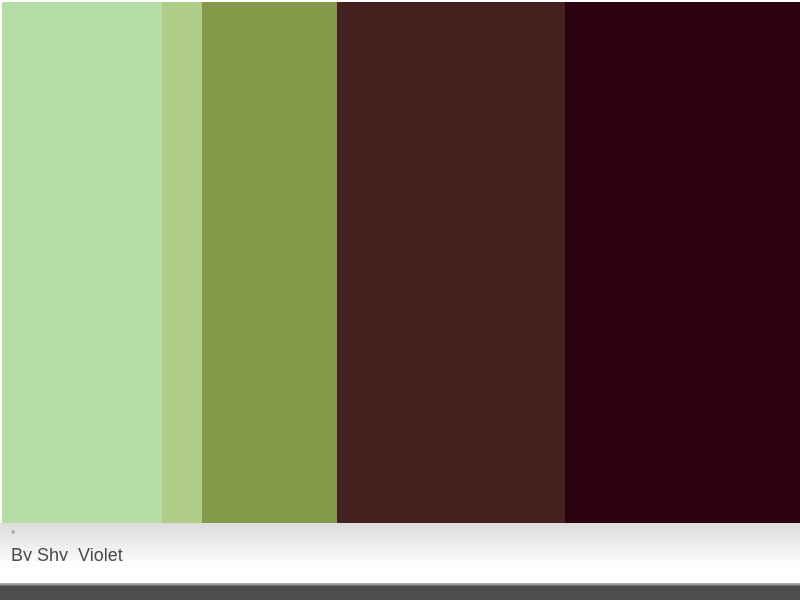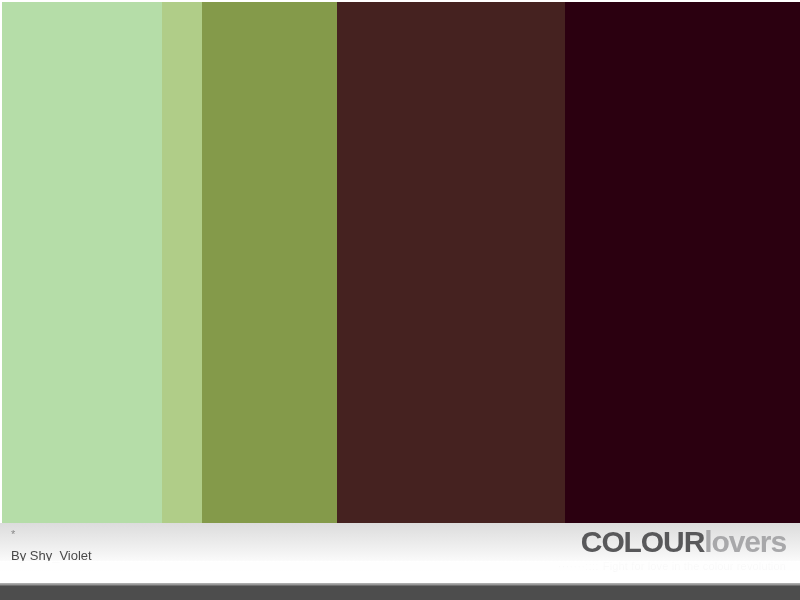--- a/index.html
+++ b/index.html
@@ -63,21 +63,21 @@
   }
   #palette-title {
     font-size: 11px;
     line-height: 13px;
     color: #8a8a8a;
     letter-spacing: 0.2px;
     height: 14px;
     font-family: "Liberation Sans", sans-serif;
   }
   #palette-author {
-    font-size: 13px;
+    font-size: 18px;
     line-height: 17px;
     color: #4a4a4a;
     margin-top: 5px;
     font-family: "Liberation Sans", sans-serif;
     white-space: pre;
   }
 
   
   #branding {
     position: absolute;
@@ -191,29 +191,20 @@
     <div class="swatch" title="#2b0010" style="background-color: rgb(43, 0, 16); width: 237px; flex: 0 0 237px;"></div>
   </div>
 
   <div id="info-bar">
 
     <div id="palette-meta">
       <div id="palette-title">*</div>
       <div id="palette-author">By Shy_Violet</div>
     </div>
 
-    <div id="branding">
-      <div id="brand-wordmark">
-        <span id="brand-colour">COLOUR</span><span id="brand-lovers">lovers</span>
-      </div>
-      <div id="brand-tagline-row">
-        <span id="brand-dots">·······::::</span>
-        <span id="brand-tagline">Fight for love in the colour revolution</span>
-      </div>
-    </div>
 
   </div>
 
   <div id="dot-band"></div>
   <div id="dot-band-fade"></div>
   <div id="footer-shadowline"></div>
 
   <div id="footer-bar">
     <div id="footer-highlight"></div>
   </div>

